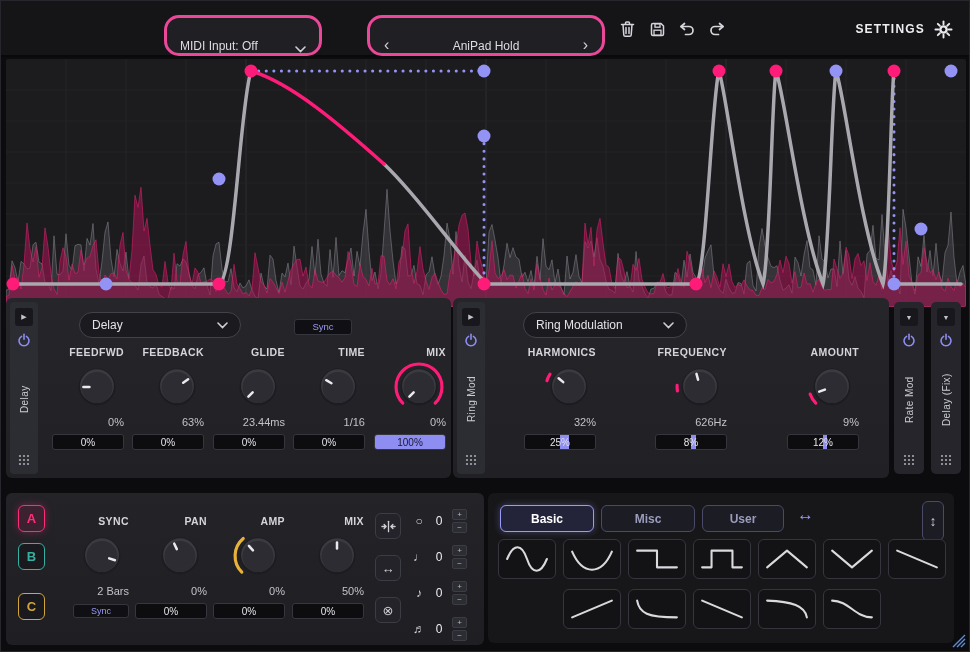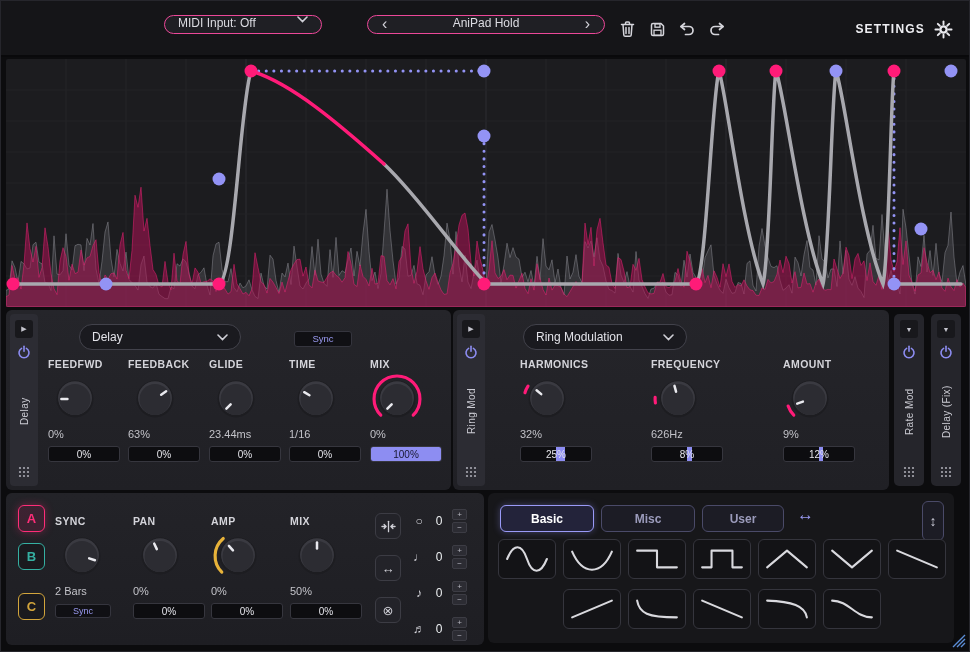--- a/index.html
+++ b/index.html
@@ -6,47 +6,47 @@
   html,body{background:#060608}
   body{font-family:"Liberation Sans","DejaVu Sans",sans-serif;color:#e8e8ec}
   button{font-family:inherit;cursor:pointer}
   .app{position:relative;width:970px;height:652px;background:#0c0c0e;overflow:hidden;border:1px solid #26262c}
 
   
   .hdr{position:absolute;left:0;top:0;width:100%;height:56px;background:#151518;border-bottom:2px solid #09090b}
   .brand{position:absolute;left:16px;top:13px;display:flex;align-items:center;gap:9px}
   .brand .bname{font-size:15px;font-weight:bold;letter-spacing:1px;color:#f2f2f5}
   .brand .bpro{font-size:15px;font-weight:bold;letter-spacing:1px;color:#ff1b78;margin-left:4px}
-  .pill{background:#1f1f24;border:1px solid #ec4899;border-radius:15px;height:19px;display:flex;align-items:flex-start;font-size:12px;color:#dcdce2}
+  .pill{background:#1f1f24;border:3px solid #ec4899;border-radius:15px;height:41px;display:flex;align-items:flex-end;font-size:12px;color:#dcdce2}
   .midi{position:absolute;left:163px;top:14px;width:158px;padding:0 13px;justify-content:space-between;cursor:pointer}
   .preset{position:absolute;left:366px;top:14px;width:238px;padding:0 10px;justify-content:space-between}
   .pnav{background:none;border:none;color:#cfcfd6;font-size:16px;line-height:1;padding:0 4px}
   .hicons{position:absolute;left:616px;top:18px;display:flex;gap:10px}
   .hic{width:20px;height:20px;background:none;border:none;display:flex;align-items:center;justify-content:center}
   .settings{position:absolute;right:16px;top:0;height:56px;display:flex;align-items:center;gap:9px;cursor:pointer}
   .settings .stxt{font-size:12px;font-weight:bold;letter-spacing:1.2px;color:#eeeef2}
 
   
   .env{position:absolute;left:5px;top:58px;width:960px;height:248px;background:#1c1c1f;overflow:hidden;border-radius:2px}
   .env svg{width:100%;height:100%;display:block}
 
   
-  .fxrow{position:absolute;left:0;top:309px;width:970px;height:180px}
+  .fxrow{position:absolute;left:0;top:297px;width:970px;height:180px}
   .fx-panel{position:absolute;top:0;height:180px;background:linear-gradient(#25252a,#202025);border-radius:6px}
   .rail{position:absolute;top:4px;bottom:4px;width:28px;background:#2c2c33;border-radius:4px;display:flex;flex-direction:column;align-items:center;padding:6px 0 8px}
   .rail-sa{position:absolute;top:4px;height:172px;width:30px;background:#25252b;border-radius:5px;display:flex;flex-direction:column;align-items:center;padding:6px 0 8px}
   .rbtn{width:18px;height:18px;background:#18181c;border-radius:3px;color:#c3c3cc;font-size:7px;display:flex;align-items:center;justify-content:center;margin-bottom:7px;border:none}
   .rpow{background:none;border:none;margin-bottom:4px;display:flex}
   .rlabel{flex:1;writing-mode:vertical-rl;transform:rotate(180deg);font-size:10px;color:#cbcbd3;display:flex;align-items:center;justify-content:center;letter-spacing:.4px}
   .rgrid{background:none;border:none;margin-top:6px;display:flex}
   .fx-dd{position:absolute;height:26px;background:#1a1a1f;border:1px solid #42424b;border-radius:13px;display:flex;align-items:center;justify-content:space-between;padding:0 12px;font-size:12px;color:#e2e2e8}
   .sync-btn{position:absolute;width:58px;height:16px;background:#101014;border:1px solid #35353e;border-radius:3px;color:#9a9af2;font-size:9.5px;line-height:1}
 
   
-  .kunit{position:absolute;width:76px;display:flex;flex-direction:column;align-items:flex-start}
+  .kunit{position:absolute;width:76px;display:flex;flex-direction:column;align-items:flex-end}
   .kunit.narrow{width:74px}
   .klabel{font-size:10.5px;font-weight:bold;color:#d4d4da;letter-spacing:.4px;white-space:nowrap}
   .knob{width:54px;height:54px;margin-top:2px}
   .knob svg{width:100%;height:100%;display:block}
   .kvalue{font-size:11px;color:#c2c2c8;margin-top:2px;white-space:nowrap}
   .kslider{position:relative;width:72px;height:16px;background:#0d0d10;border:1px solid #36363e;border-radius:3px;overflow:hidden;font-size:10px;color:#e4e4ea;display:flex;align-items:center;justify-content:center;margin-top:6px}
   .kslider .fill{position:absolute;top:0;bottom:0;left:0;width:0;background:#8d8df2}
   .kslider span{position:relative;z-index:1}
   .kslider.full span{color:#181830;font-weight:normal}
   .sync-mini{width:56px;height:14px;background:#101014;border:1px solid #35353e;border-radius:3px;color:#9a9af2;font-size:9px;line-height:1;margin-top:7px}

